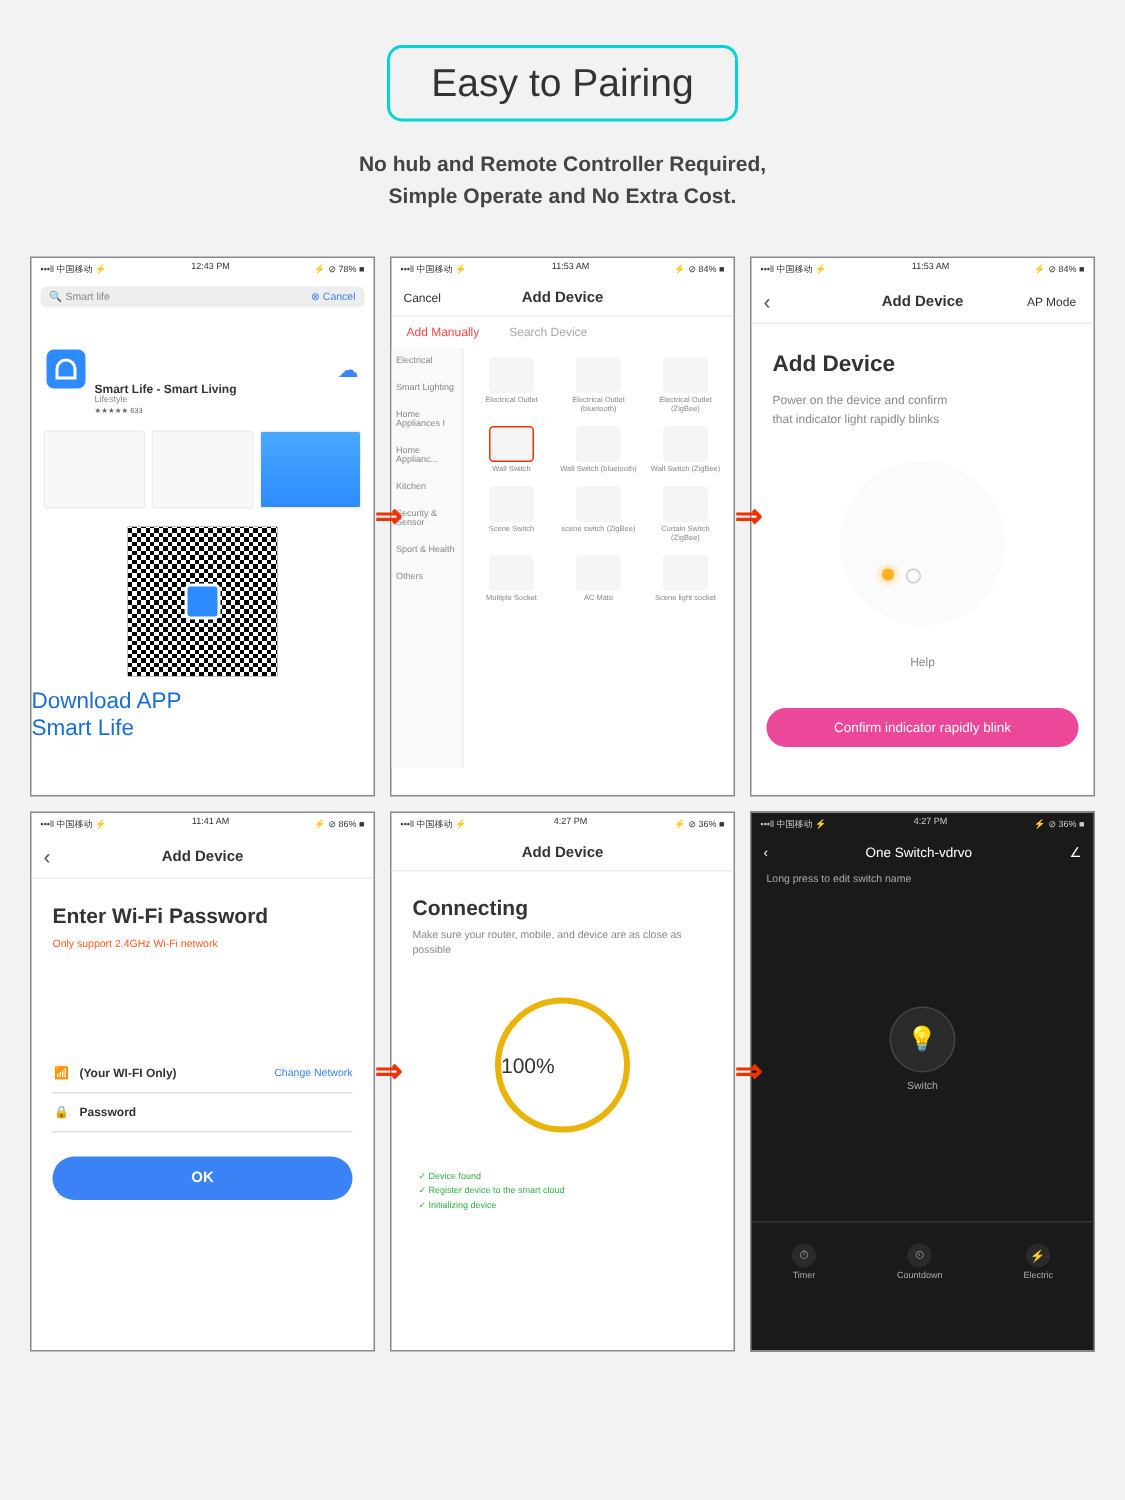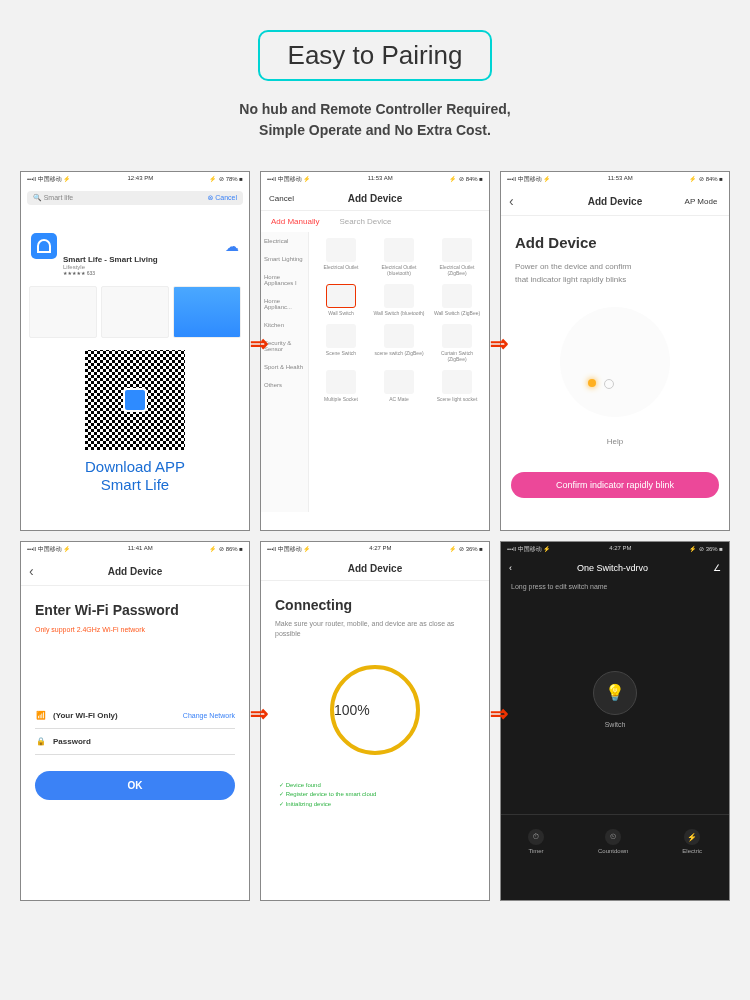--- a/index.html
+++ b/index.html
@@ -24,21 +24,21 @@
 .app-name { font-size: 8px; font-weight: 600; }
 .app-cat { font-size: 6px; color: #888; }
 .stars { font-size: 5px; color: #666; }
 .dl-icon { color: #3b82f6; font-size: 14px; }
 .shots { display: flex; gap: 4px; padding: 4px 8px; }
 .shot { flex: 1; height: 52px; background: #f8f8f8; border: 0.5px solid #eee; border-radius: 2px; }
 .shot.blue { background: linear-gradient(#4aa8ff,#2e8bff); }
 .qr { width: 100px; height: 100px; margin: 8px auto 4px; background: #fff; position: relative; }
 .qr-inner { position: absolute; inset: 0; background: repeating-linear-gradient(0deg,#000 0,#000 3px,#fff 3px,#fff 6px), repeating-linear-gradient(90deg,#000 0,#000 3px,#fff 3px,#fff 6px); background-blend-mode: difference; }
 .qr-center { position: absolute; top: 38px; left: 38px; width: 24px; height: 24px; background: #2e8bff; border-radius: 4px; border: 2px solid #fff; }
-.dl-text { text-align: center; font-size: 15px; color: #1a6dd4; padding: 4px 0 8px; line-height: 1.2; }
+.dl-text { text-align: left; font-size: 15px; color: #1a6dd4; padding: 4px 0 8px; line-height: 1.2; }
 
 
 .tabs2 { display: flex; padding: 6px 10px; gap: 20px; font-size: 8px; }
 .tab-active { color: #ff4444; }
 .tab-inactive { color: #aaa; }
 .s2-body { display: flex; height: 280px; }
 .s2-side { width: 48px; background: #fafafa; border-right: 0.5px solid #eee; font-size: 6px; color: #888; }
 .s2-side div { padding: 6px 3px; }
 .s2-grid { flex: 1; padding: 6px; }
 .s2-row { display: flex; gap: 6px; margin-bottom: 8px; }

